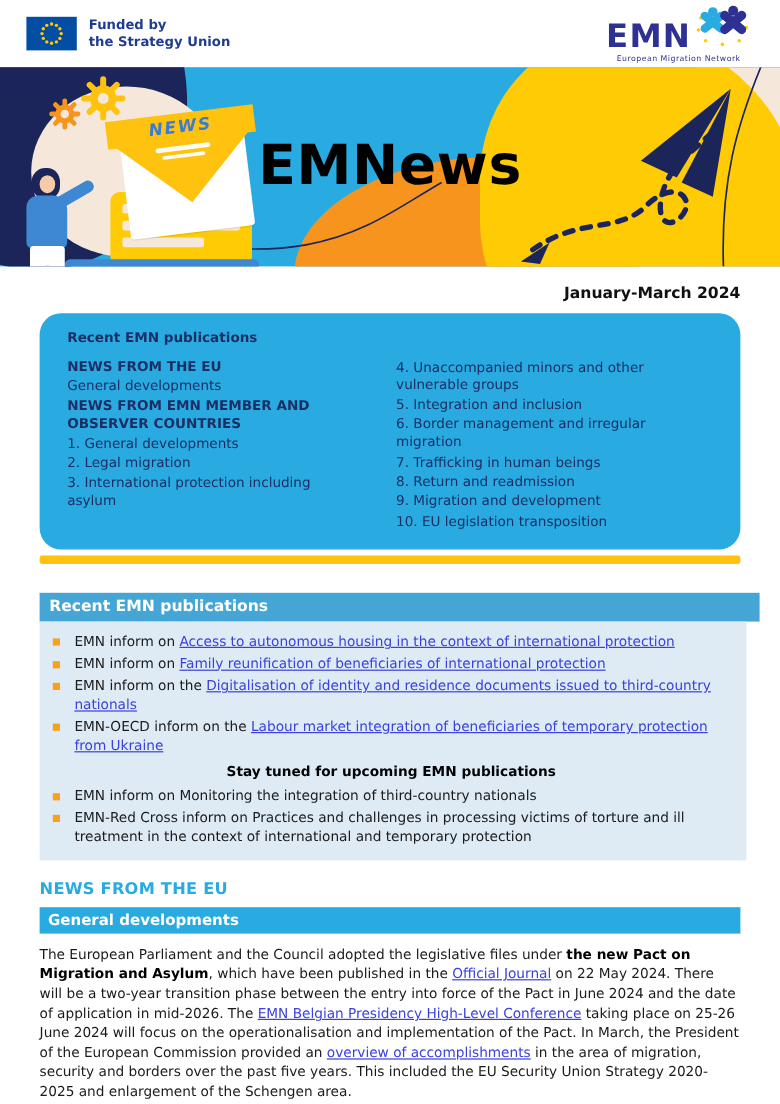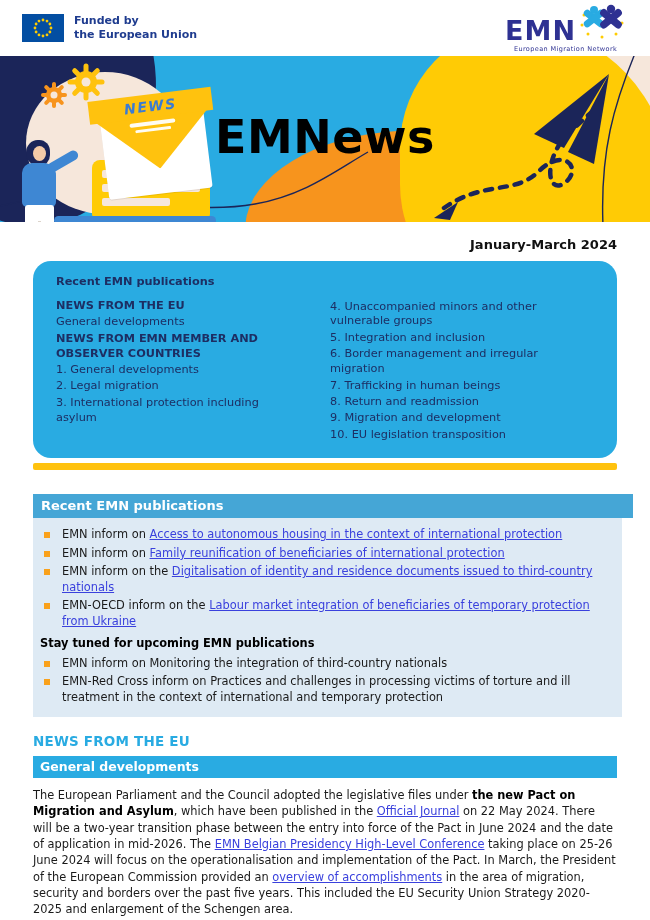--- a/index.html
+++ b/index.html
@@ -66,21 +66,21 @@
   .ybar{margin:5px 33px 0;height:7px;background:var(--yellow);border-radius:2px;}
 
   
   .pubs{margin:24px 17px 0 33px;}
   .pubs-header{background:var(--hdrbar);color:#fff;font-weight:bold;font-size:13px;padding:4px 8px 5px;}
   .pubs-body{background:var(--boxbg);margin-right:11px;padding:6px 10px 9px 6px;font-size:11.4px;color:var(--text);line-height:1.36;}
   .pub-item{display:flex;margin:3px 0;}
   .bullet{flex:none;width:6px;height:6px;background:#F9A11B;margin:5px 12px 0 5px;}
   .pub-text{flex:1;}
   a.doclink{color:var(--link);text-decoration:underline;cursor:pointer;}
-  .pubs-upcoming-title{font-weight:bold;color:#000;margin:7px 0 4px 1px;}
+  .pubs-upcoming-title{font-weight:bold;color:#000;margin:7px 0 4px 1px;text-align:center;}
 
   
   .news-heading{margin:16px 33px 7px;color:var(--cyan);font-size:13.5px;font-weight:bold;letter-spacing:.2px;}
   .subheading-bar{margin:0 33px;background:var(--cyan);color:#fff;font-weight:bold;font-size:12.5px;padding:3px 7px 4px;}
   .content{margin:9px 33px 0;}
   .content p{font-size:11.4px;line-height:1.43;color:var(--text);margin-bottom:11px;}
   .content b{color:#000;}
 </style>
 </head>
 <body>
@@ -102,21 +102,21 @@
               <circle cx="17" cy="20.9" r="1.4"></circle>
               <circle cx="14.1" cy="18" r="1.4"></circle>
             <circle cx="13" cy="14" r="1.4"></circle>
               <circle cx="14.1" cy="10" r="1.4"></circle>
               <circle cx="17" cy="7.1" r="1.4"></circle>
           </g>
         </svg>
       </div>
       <div class="eu-text">
         <div>Funded by</div>
-        <div>the European Union</div>
+        <div>the Strategy Union</div>
       </div>
     </div>
     <div class="emn-logo">
       <div class="emn-row">
         <span class="emn-acronym">EMN</span>
         <span>
           <svg width="48" height="36" viewBox="0 0 48 36">
             <g fill="#FFCC00">
               <circle cx="6" cy="12" r="1.5"></circle>
                 <circle cx="4" cy="22" r="1.5"></circle>

